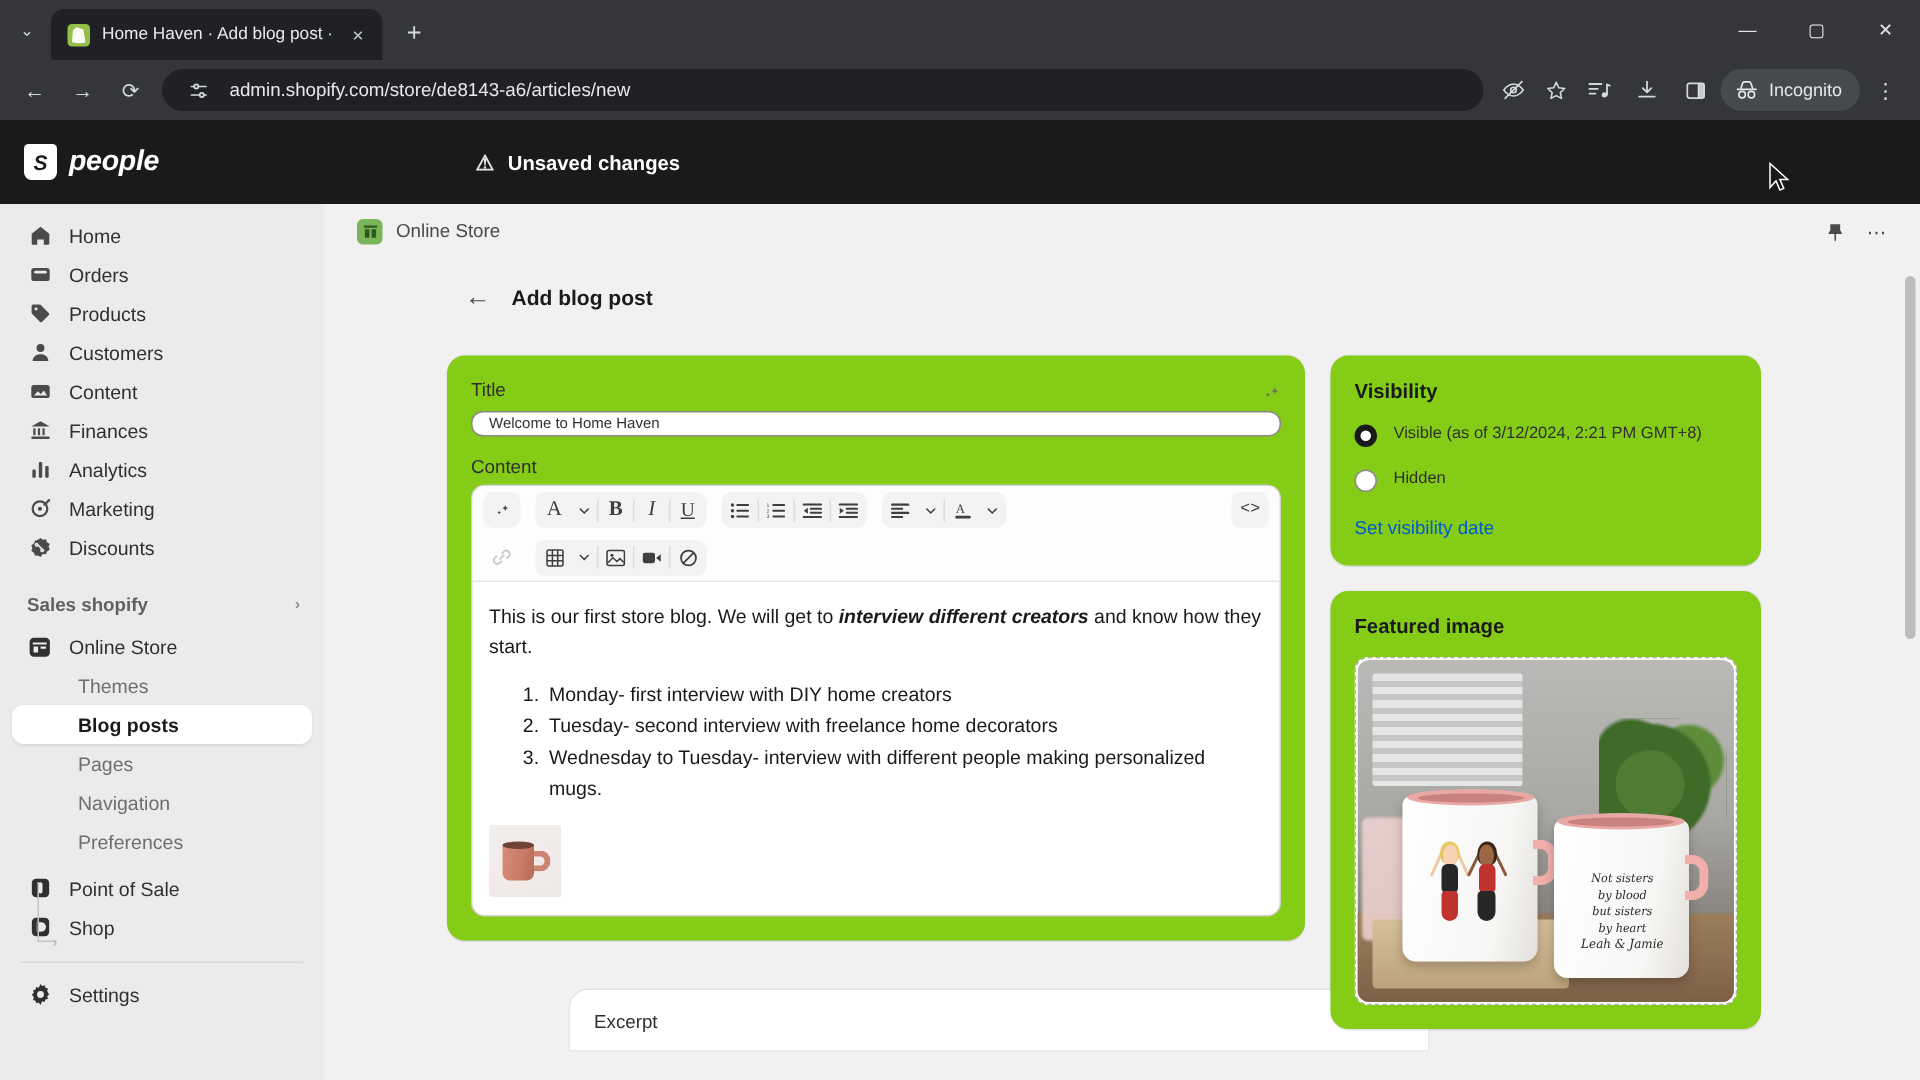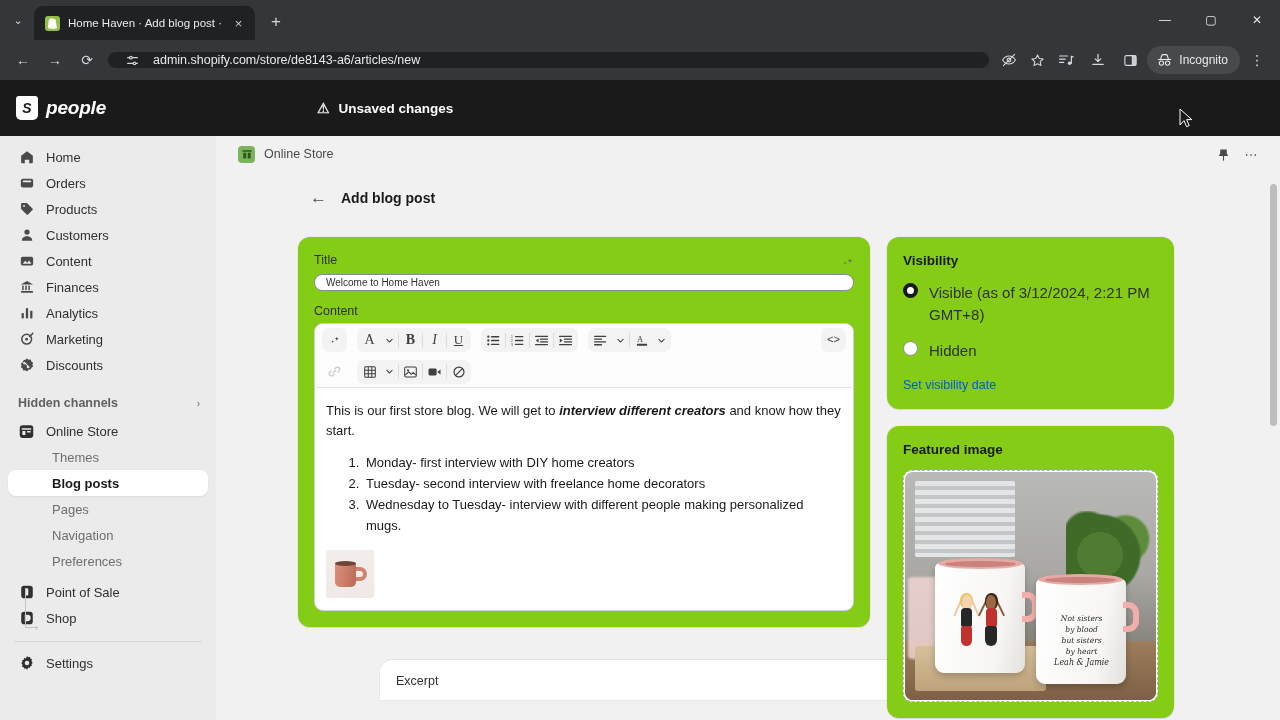--- a/index.html
+++ b/index.html
@@ -47,21 +47,21 @@
   .toolbar {
     height: 40px; background: #35363a; display: flex; align-items: center;
     padding: 0 8px; gap: 2px;
   }
   .tb-icon {
     width: 30px; height: 30px; border-radius: 50%; display: flex;
     align-items: center; justify-content: center; color: #d6d9dc; font-size: 14px;
     flex: 0 0 auto;
   }
   .omnibox {
-    flex: 1 1 auto; height: 16px; background: #202124; border-radius: 14px;
+    flex: 1 1 auto; height: 28px; background: #202124; border-radius: 14px;
     display: flex; align-items: center; padding: 0 10px 0 12px; gap: 9px;
     margin: 0 6px 0 4px; min-width: 0;
   }
   .omnibox-url { color: #e6e8eb; font-size: 12.5px; white-space: nowrap;
     overflow: hidden; flex: 1 1 auto; }
   .omni-right { display: flex; align-items: center; gap: 4px; flex: 0 0 auto; }
   .omni-ic { width: 24px; height: 24px; display: flex; align-items: center;
     justify-content: center; color: #d6d9dc; font-size: 13px; }
   .incognito-pill {
     height: 28px; background: #474a4d; border-radius: 14px; display: flex;
@@ -244,21 +244,21 @@
   }
 
   
   .card-title { font-size: 13.5px; font-weight: 700; color: #1a1a1a; }
   .radio-row { display: flex; gap: 11px; align-items: flex-start; margin-top: 14px; }
   .radio {
     width: 15px; height: 15px; border-radius: 50%; border: 1.5px solid #8a8a8a;
     flex: 0 0 auto; margin-top: 1px; background: #fff;
   }
   .radio.checked { border: 4.5px solid #1a1a1a; }
-  .radio-label { font-size: 15px; color: #303030; line-height: 1.45; }
+  .radio-label { font-size: 11px; color: #303030; line-height: 1.45; }
   .link { color: #005bd3; font-size: 12.5px; margin-top: 17px; display: inline-block; }
 
   .dropzone {
     margin-top: 13px; border: 1px dashed #b5b5b5; border-radius: 9px;
     height: 232px; overflow: hidden; position: relative; background: #fff;
     padding: 1px;
   }
   .photo { position: absolute; inset: 1px; overflow: hidden; border-radius: 8px; }
   .ph-bg {
     position: absolute; inset: 0;
@@ -530,21 +530,21 @@
         <span class="ic">
           <svg width="14" height="14" viewBox="0 0 16 16" fill="#4a4a4a">
               <path d="M8 .7 9.9 2 12.2 1.8 13 4l2 1.3-.8 2.2.8 2.2-2 1.3-.8 2.2-2.3-.2L8 15.3 6.1 14l-2.3.2-.8-2.2-2-1.3.8-2.2L1 6.3l2-1.3.8-2.2L6.1 2z"></path>
               <path d="M5.6 5.6 10.4 10.4M5.9 5.9a.9.9 0 1 0 0 .1M10.1 10.1a.9.9 0 1 0 0 .1" stroke="#ebebeb" stroke-width="1.2" fill="none" stroke-linecap="round"></path>
             </svg>
         </span>
         <span>Discounts</span>
       </div>
 
       <div class="nav-section">
-        <span>Hidden channels</span>
+        <span>Sales shopify</span>
         <span class="chev">›</span>
       </div>
 
       <div class="nav-item">
         <span class="ic">
           <svg width="15" height="15" viewBox="0 0 16 16" fill="#303030">
               <rect x=".8" y="1.2" width="14.4" height="13.6" rx="3"></rect>
               <path d="M3 4.6h10v1.5H3zM3.6 7.4h3.2v4.4H3.6zM8.6 7.4h3.8v1.6H8.6z" fill="#ebebeb"></path>
             </svg>
         </span>

